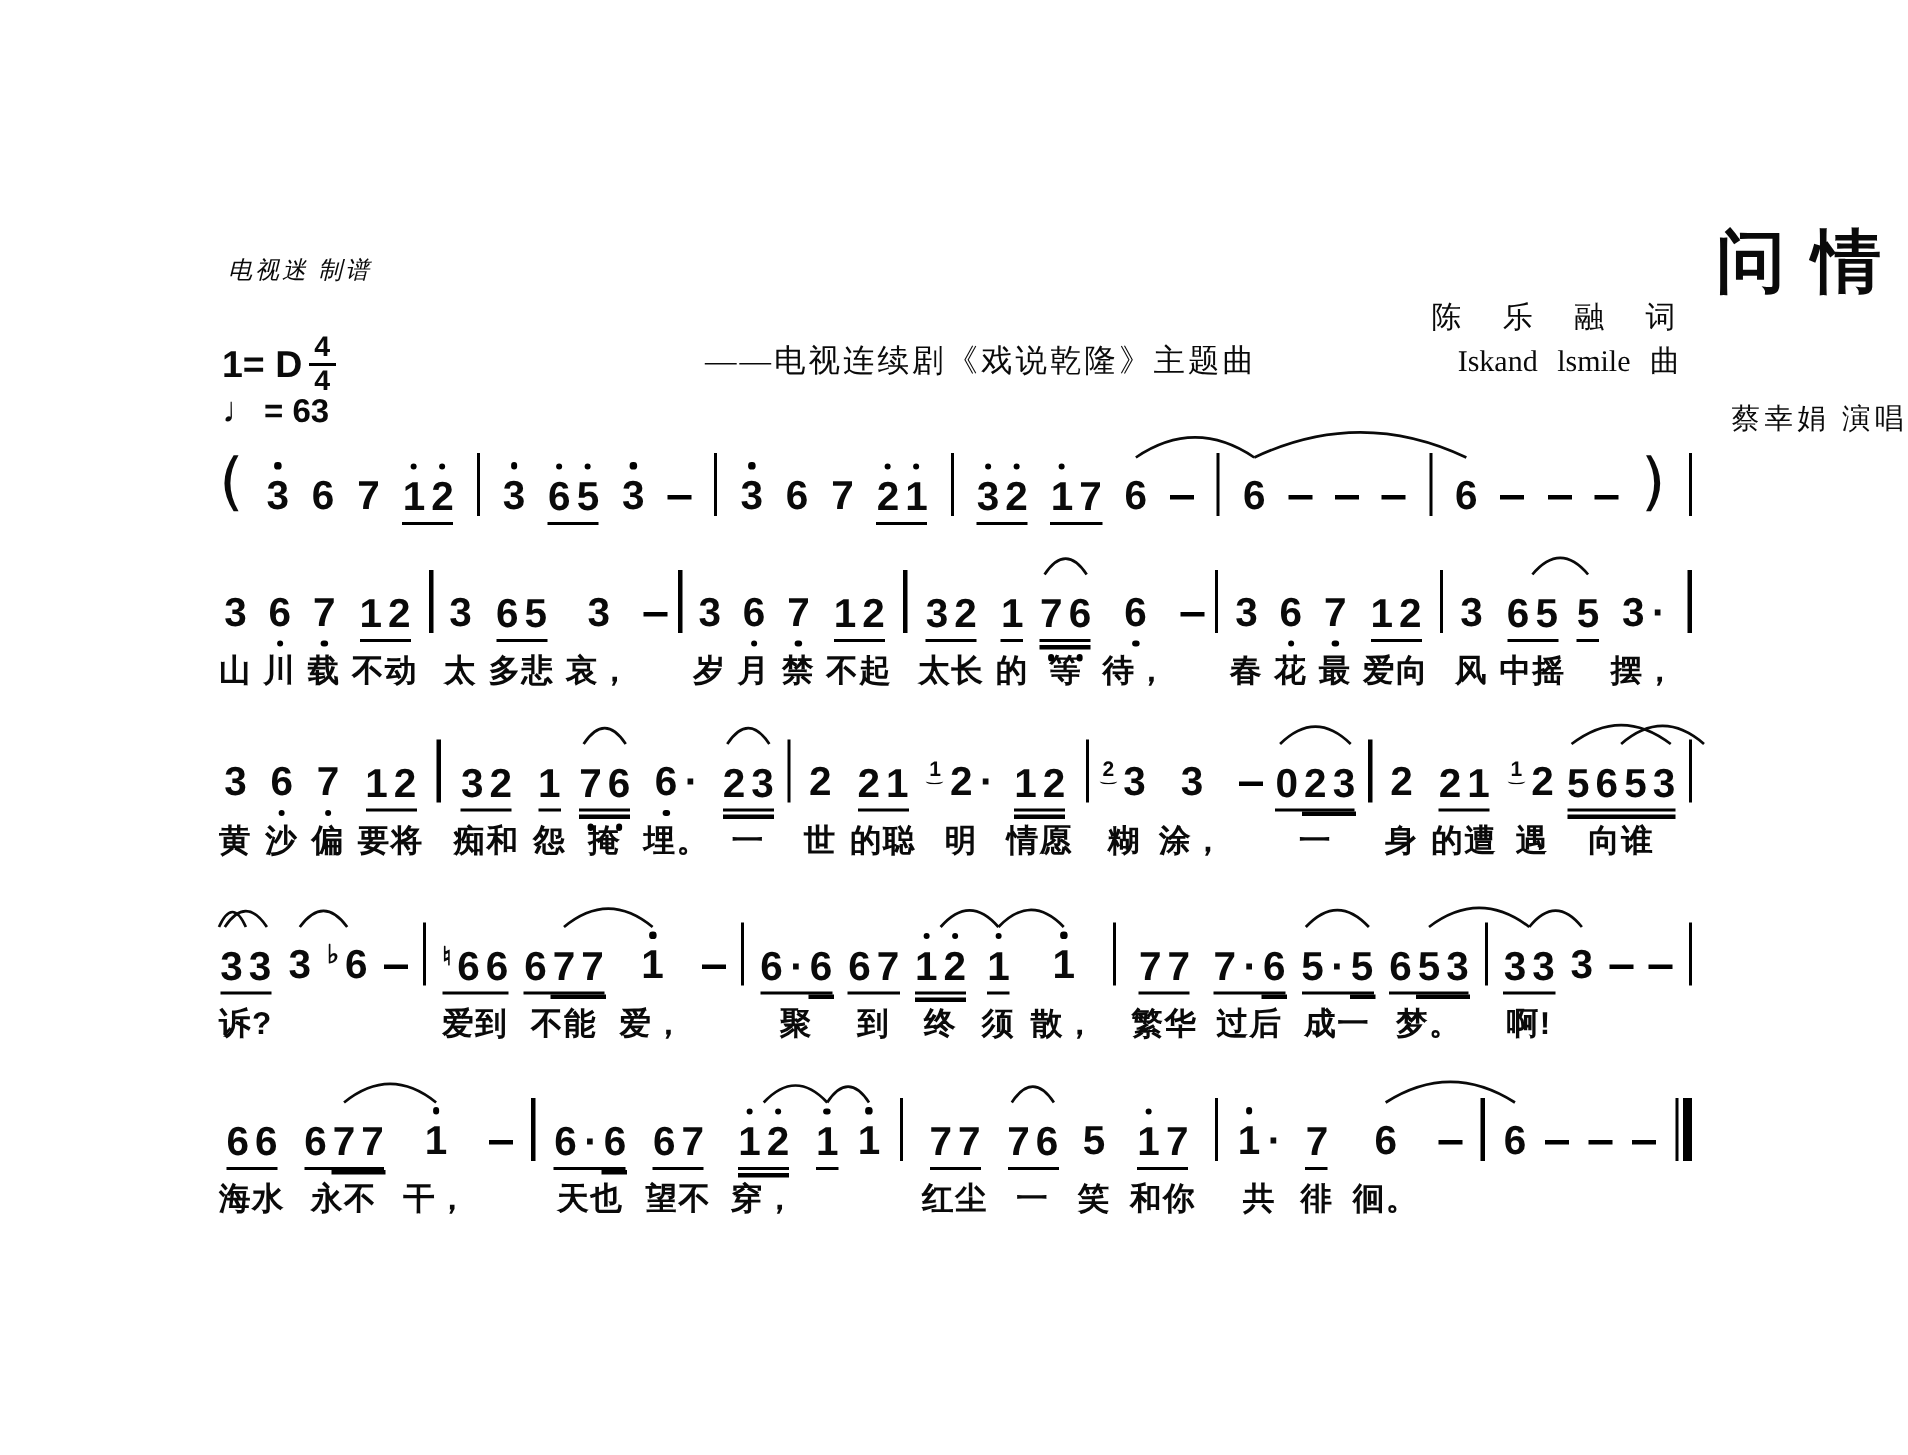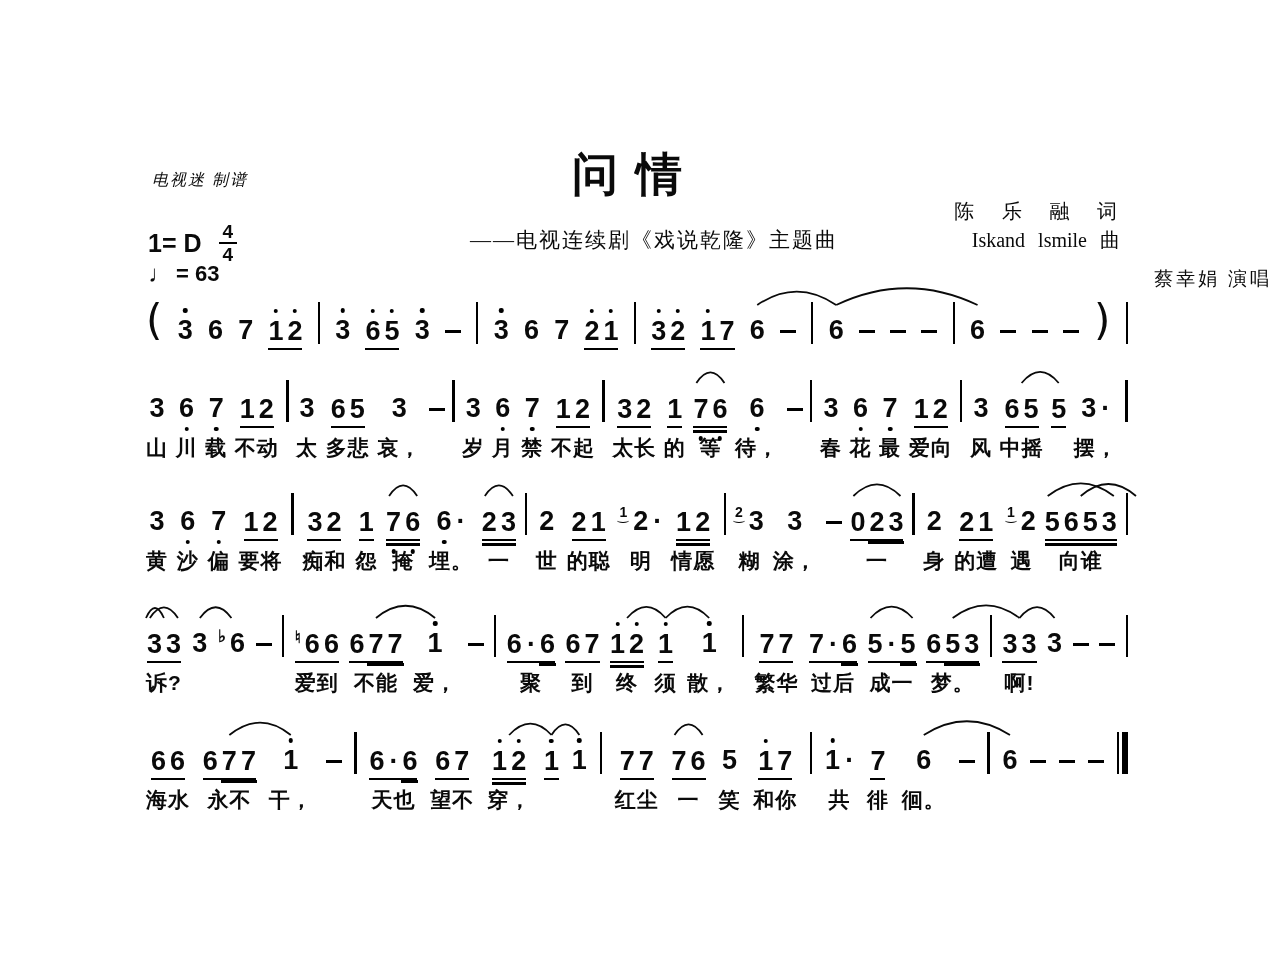--- a/index.html
+++ b/index.html
@@ -2,31 +2,31 @@
 <html><head>
 <meta charset="utf-8">
 <style>
   html,body{margin:0;padding:0;}
   body{width:1272px;height:970px;position:relative;background:#ffffff;overflow:hidden;
        font-family:"Liberation Sans", sans-serif;color:#0a0a0a;}
   .abs{position:absolute;}
   
   .credit-left{left:152px;top:146px;font-size:16px;font-style:italic;letter-spacing:2px;
                font-family:"Liberation Serif", serif;margin-top:24px;}
-  .title{left:0;right:0;top:144px;text-align:center;font-size:46px;font-weight:700;
+  .title{left:0;right:0;top:144px;text-align:right;font-size:46px;font-weight:700;
          letter-spacing:18px;font-family:"Liberation Serif", serif;}
   .lyricist{right:152px;top:198px;font-size:20px;letter-spacing:3px;word-spacing:16px;
             font-family:Liberation Sans, sans-serif;}
   .composer{right:152px;top:227px;font-size:20px;word-spacing:8px;
             font-family:"Liberation Serif", serif;text-align:right;}
   .subtitle{left:0;right:0;top:226px;text-align:center;font-size:21px;letter-spacing:2px;
             font-family:"Liberation Serif", serif;margin-left:36px;}
   .singer{left:0;right:0;top:266px;text-align:right;font-size:19px;letter-spacing:3px;
           font-family:"Liberation Serif", serif;}
-  .keysig{left:148px;top:222px;font-size:25px;font-weight:700;display:flex;align-items:center;gap:17px;}
+  .keysig{left:148px;top:222px;font-size:25px;font-weight:700;display:flex;align-items:center;gap:4px;}
   .ts{display:inline-flex;flex-direction:column;align-items:center;line-height:1;
       font-size:19px;font-weight:700;}
   .ts .num{border-bottom:2.5px solid #000;padding:0 4px 1px;}
   .ts .den{padding-top:1px;}
   .tempo{left:148px;top:260px;font-size:22px;font-weight:700;display:flex;align-items:center;gap:4px;}
   .tempo .qnote{font-size:24px;font-weight:400;}
   
   #score{position:absolute;left:0;top:0;right:0;bottom:0;}
   .score-line{position:absolute;left:146px;width:982px;display:flex;
               justify-content:space-between;align-items:flex-start;}

